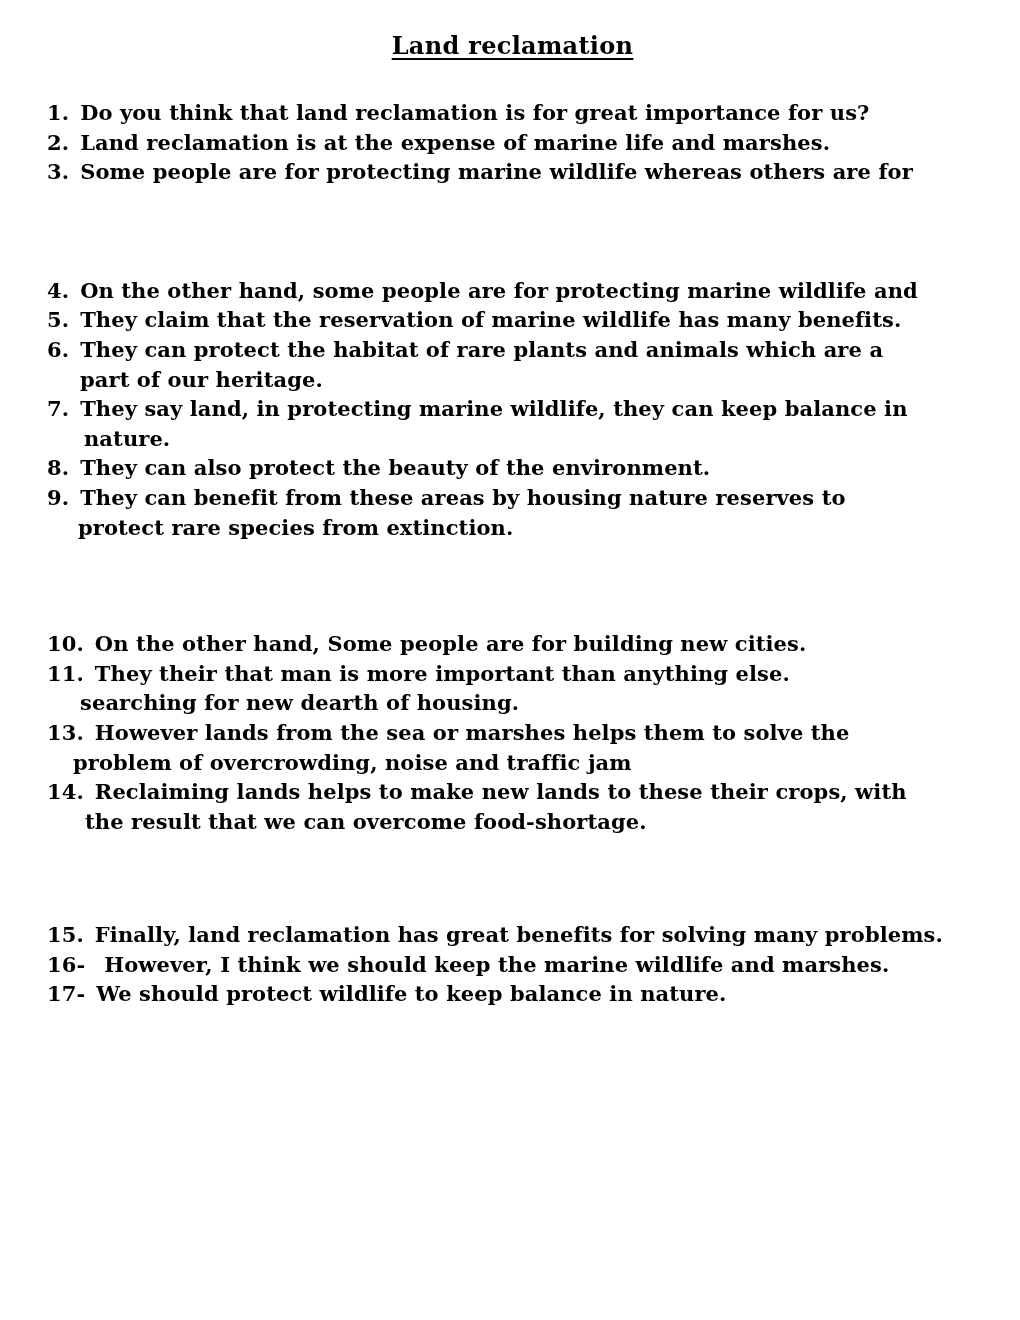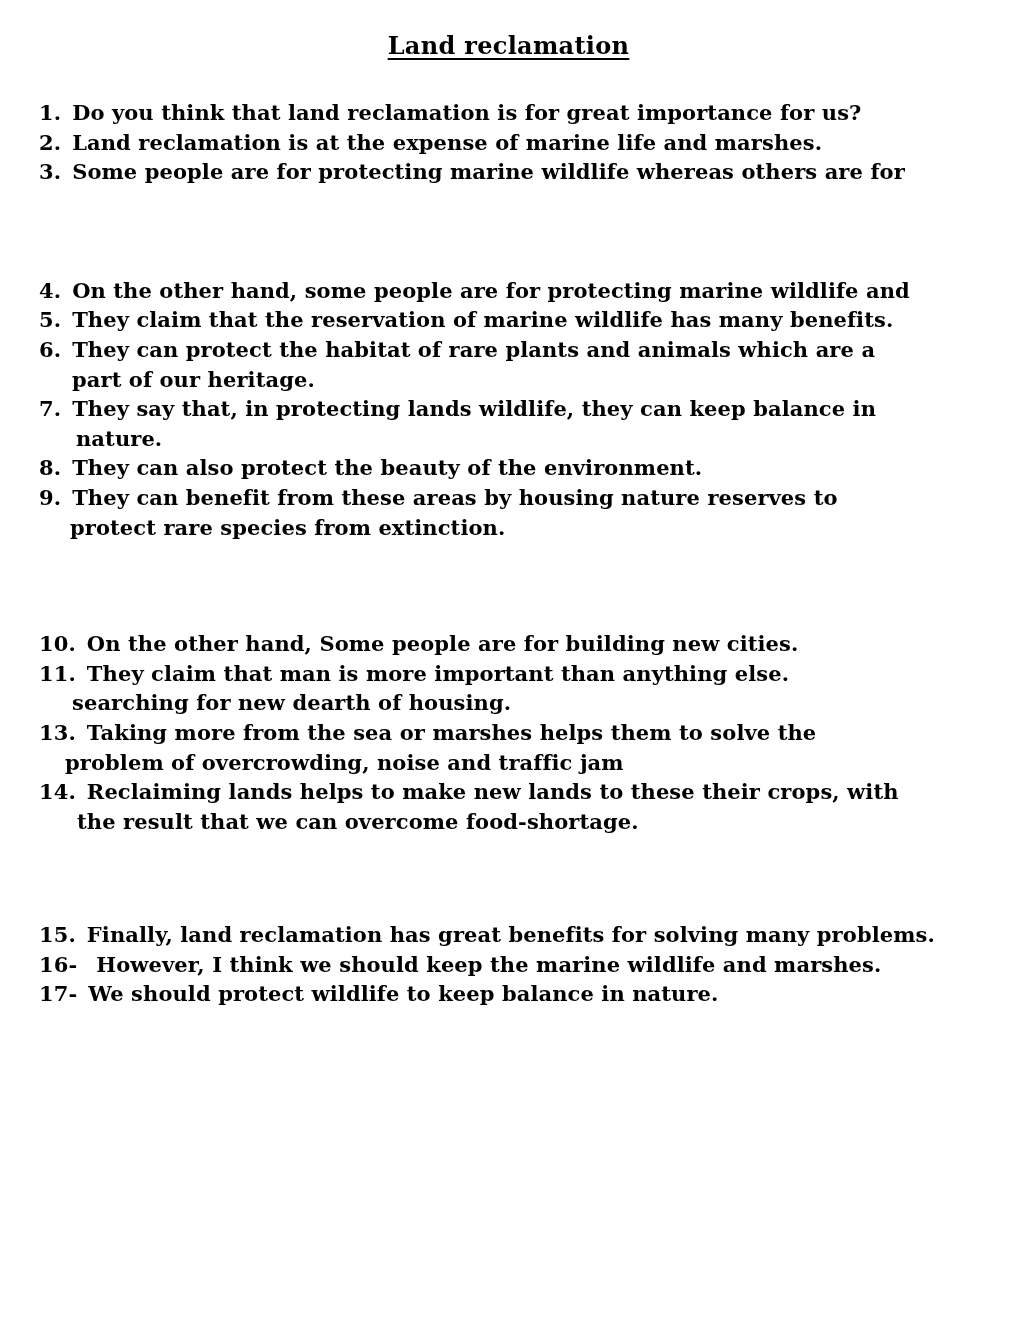--- a/index.html
+++ b/index.html
@@ -10,21 +10,21 @@
   .page {
     position: relative;
     width: 1020px;
     height: 1097px;
     background: #ffffff;
     color: #000000;
     font-family: "DejaVu Serif", "Liberation Serif", serif;
     font-weight: bold;
     overflow: hidden;
     box-sizing: border-box;
-    padding: 30px 30px 0 27px;
+    padding: 30px 30px 0 35px;
   }
   .doc-title {
     margin: 0 0 36px 0;
     text-align: center;
     font-size: 24px;
     line-height: 32px;
     font-weight: bold;
     letter-spacing: 0.3px;
   }
   .doc-title span {
@@ -77,44 +77,44 @@
       <div class="line first"><span class="marker">4.</span><span>On the other hand, some people are for protecting marine wildlife and</span></div>
     </div>
     <div class="item">
       <div class="line first"><span class="marker">5.</span><span>They claim that the reservation of marine wildlife has many benefits.</span></div>
     </div>
     <div class="item">
       <div class="line first"><span class="marker">6.</span><span>They can protect the habitat of rare plants and animals which are a</span></div>
       <div class="line cont" style="padding-left: 33px;">part of our heritage.</div>
     </div>
     <div class="item">
-      <div class="line first"><span class="marker">7.</span><span>They say that, in protecting lands wildlife, they can keep balance in</span></div>
+      <div class="line first"><span class="marker">7.</span><span>They say land, in protecting marine wildlife, they can keep balance in</span></div>
       <div class="line cont" style="padding-left: 37px;">nature.</div>
     </div>
     <div class="item">
       <div class="line first"><span class="marker">8.</span><span>They can also protect the beauty of the environment.</span></div>
     </div>
     <div class="item">
       <div class="line first"><span class="marker">9.</span><span>They can benefit from these areas by housing nature reserves to</span></div>
       <div class="line cont">protect rare species from extinction.</div>
     </div>
   </div>
 
   <div class="group group-3">
     <div class="item">
       <div class="line first"><span class="marker">10.</span><span>On the other hand, Some people are for building new cities.</span></div>
     </div>
     <div class="item">
-      <div class="line first"><span class="marker">11.</span><span>They claim that man is more important than anything else.</span></div>
+      <div class="line first"><span class="marker">11.</span><span>They their that man is more important than anything else.</span></div>
     </div>
     <div class="item">
       <div class="line cont" style="padding-left: 33px;">searching for new dearth of housing.</div>
     </div>
     <div class="item">
-      <div class="line first"><span class="marker">13.</span><span>Taking more from the sea or marshes helps them to solve the</span></div>
+      <div class="line first"><span class="marker">13.</span><span>However lands from the sea or marshes helps them to solve the</span></div>
       <div class="line cont" style="padding-left: 26px;">problem of overcrowding, noise and traffic jam</div>
     </div>
     <div class="item">
       <div class="line first"><span class="marker">14.</span><span>Reclaiming lands helps to make new lands to these their crops, with</span></div>
       <div class="line cont" style="padding-left: 38px;">the result that we can overcome food-shortage.</div>
     </div>
   </div>
 
   <div class="group group-4">
     <div class="item">

